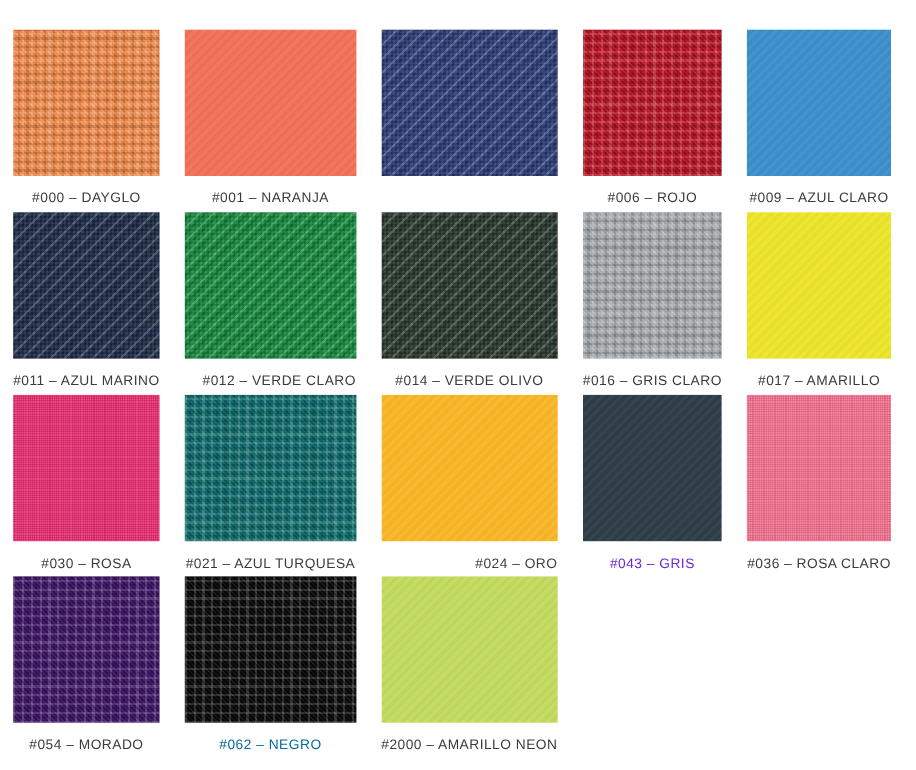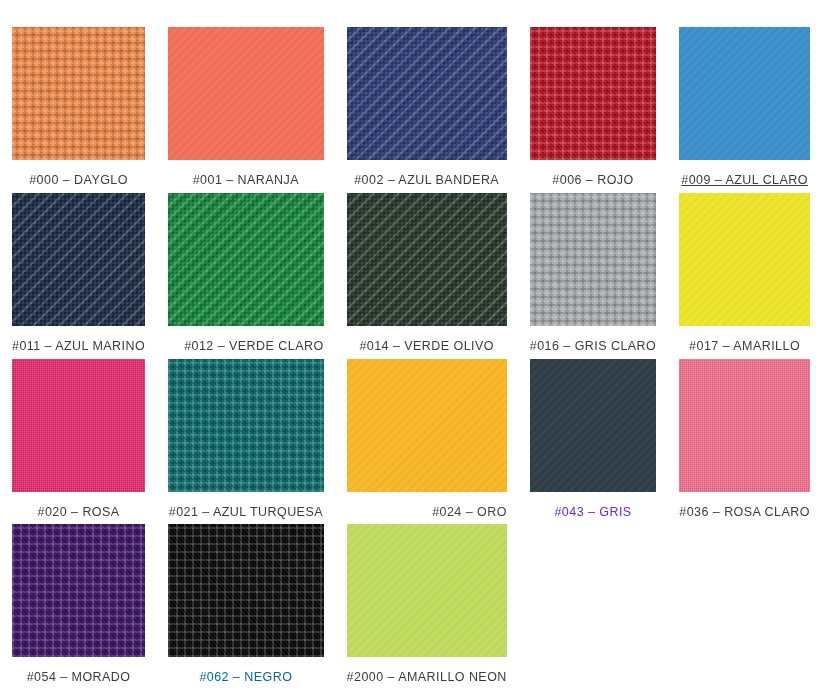--- a/index.html
+++ b/index.html
@@ -151,37 +151,36 @@
         <div class="weave-c"></div>
       </div>
       <div class="swatch-label" style="color: rgb(59, 59, 59);">#001 – NARANJA</div>
     </div>
     <div class="swatch-cell">
       <div class="swatch-chip tex-twill" style="background-color: rgb(44, 60, 120);">
         <div class="weave-a"></div>
         <div class="weave-b"></div>
         <div class="weave-c"></div>
       </div>
-      <div class="swatch-label" style="color: rgb(59, 59, 59);">#002 – AZUL BANDERA</div>
     </div>
     <div class="swatch-cell">
       <div class="swatch-chip tex-canvas" style="background-color: rgb(190, 21, 38);">
         <div class="weave-a"></div>
         <div class="weave-b"></div>
         <div class="weave-c"></div>
       </div>
       <div class="swatch-label" style="color: rgb(59, 59, 59);">#006 – ROJO</div>
     </div>
     <div class="swatch-cell">
       <div class="swatch-chip tex-flat" style="background-color: rgb(60, 143, 203);">
         <div class="weave-a"></div>
         <div class="weave-b"></div>
         <div class="weave-c"></div>
       </div>
-      <div class="swatch-label" style="color: rgb(59, 59, 59); text-decoration: underline;">#009 – AZUL CLARO</div>
+      <div class="swatch-label" style="color: rgb(59, 59, 59);">#009 – AZUL CLARO</div>
     </div>
     <div class="swatch-cell">
       <div class="swatch-chip tex-twill" style="background-color: rgb(27, 43, 70);">
         <div class="weave-a"></div>
         <div class="weave-b"></div>
         <div class="weave-c"></div>
       </div>
       <div class="swatch-label" style="color: rgb(59, 59, 59);">#011 – AZUL MARINO</div>
     </div>
     <div class="swatch-cell">
@@ -215,21 +214,21 @@
         <div class="weave-c"></div>
       </div>
       <div class="swatch-label" style="color: rgb(59, 59, 59);">#017 – AMARILLO</div>
     </div>
     <div class="swatch-cell">
       <div class="swatch-chip tex-fine" style="background-color: rgb(232, 37, 106);">
         <div class="weave-a"></div>
         <div class="weave-b"></div>
         <div class="weave-c"></div>
       </div>
-      <div class="swatch-label" style="color: rgb(59, 59, 59);">#020 – ROSA</div>
+      <div class="swatch-label" style="color: rgb(59, 59, 59);">#030 – ROSA</div>
     </div>
     <div class="swatch-cell">
       <div class="swatch-chip tex-canvas" style="background-color: rgb(12, 107, 107);">
         <div class="weave-a"></div>
         <div class="weave-b"></div>
         <div class="weave-c"></div>
       </div>
       <div class="swatch-label" style="color: rgb(59, 59, 59);">#021 – AZUL TURQUESA</div>
     </div>
     <div class="swatch-cell">

